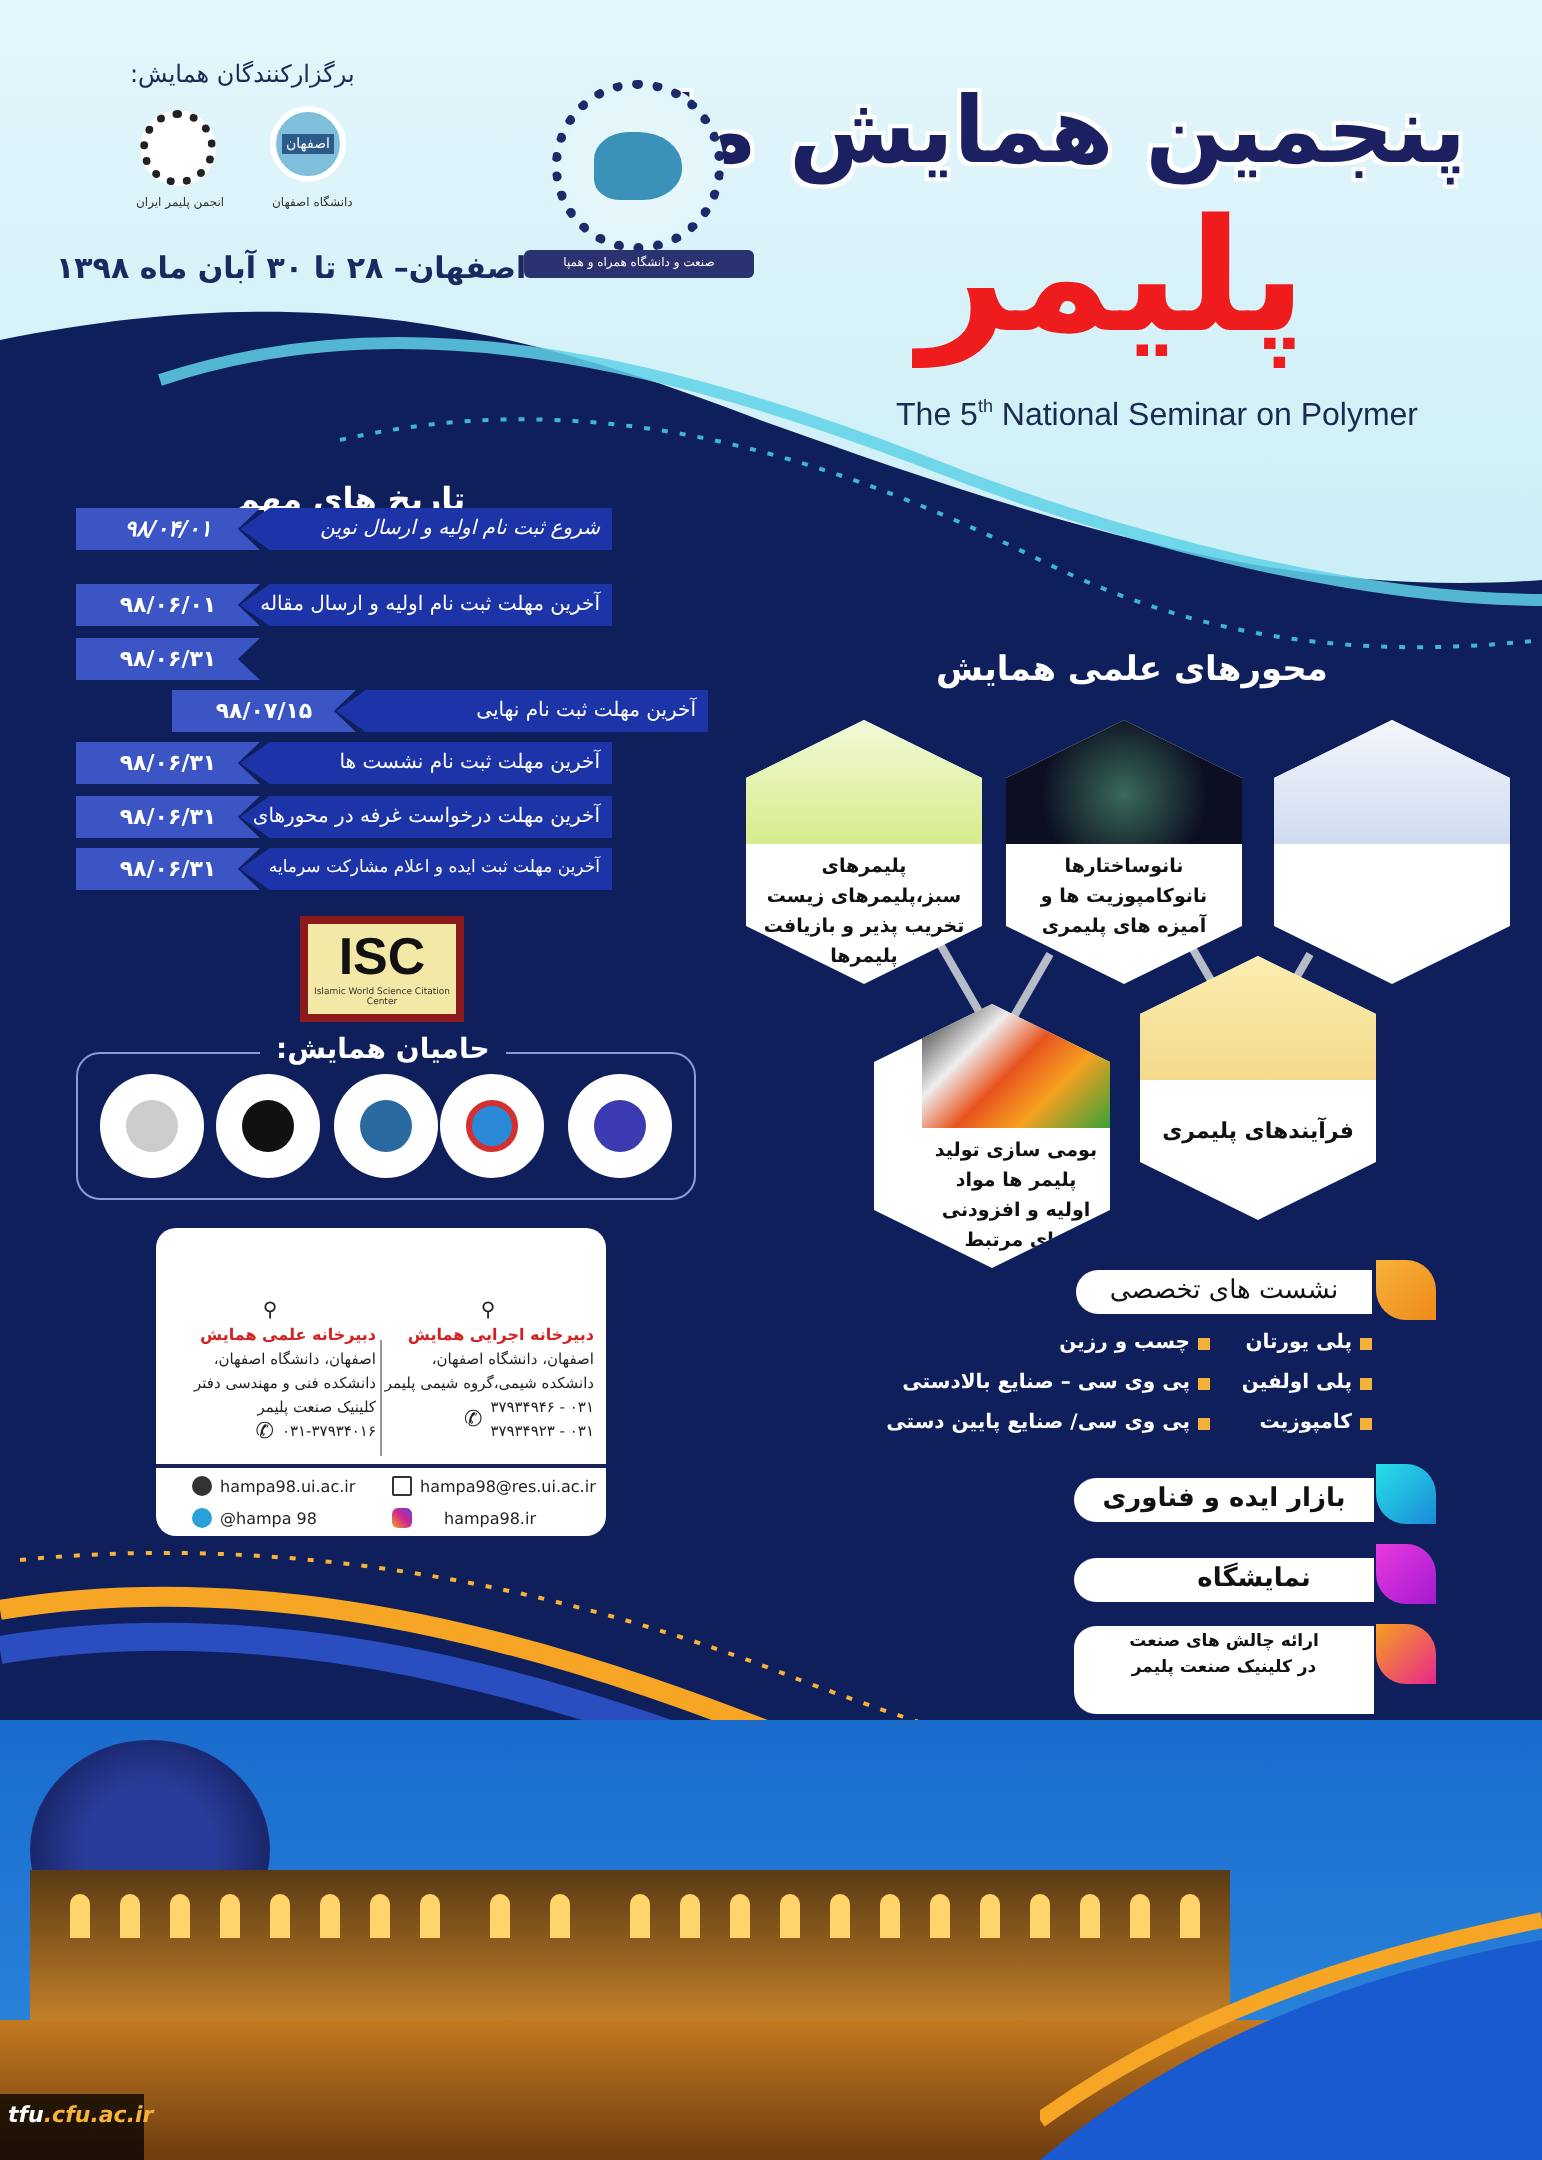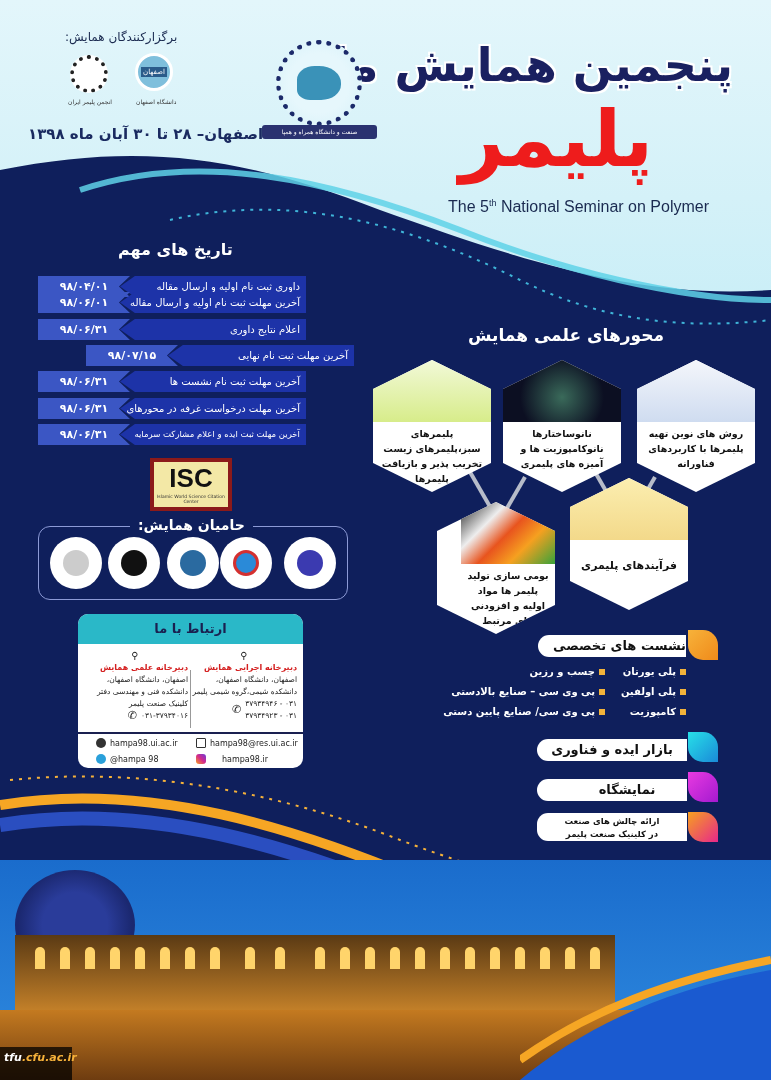--- a/index.html
+++ b/index.html
@@ -53,21 +53,21 @@
   .contact{position:absolute;left:78px;top:614px;width:225px;height:154px;background:#fff;border-radius:10px;overflow:hidden;}
   .contact-head{height:30px;background:#2ab8c8;color:#1a2050;font-size:13px;font-weight:bold;text-align:center;line-height:30px;}
   .c-col{position:absolute;top:36px;width:106px;font-size:7.5px;color:#222;text-align:right;line-height:12px;}
   .c-col .h{color:#d42020;font-weight:bold;font-size:8px;}
   .c-divider{position:absolute;left:112px;top:56px;width:1px;height:58px;background:#999;}
   .c-links{position:absolute;left:0;top:118px;width:225px;height:49px;border-top:2px solid #1a2050;font-size:8px;color:#222;}
   .c-link{position:absolute;display:flex;align-items:center;gap:4px;}
   .c-link .ic{width:10px;height:10px;border-radius:50%;display:inline-block;}
   
   .sess-title{position:absolute;left:538px;top:635px;width:148px;height:22px;background:#fff;border-radius:11px 0 0 11px;
-              font-size:13px;font-weight:bold;color:#111;line-height:22px;}
+              font-size:13px;font-weight:normal;color:#111;text-align:center;line-height:22px;}
   .leaf{position:absolute;width:30px;height:30px;border-radius:0 50% 0 50%;}
   .sess-item{position:absolute;font-size:10px;font-weight:bold;color:#fff;display:flex;align-items:center;gap:4px;direction:rtl;}
   .sess-item .sq{width:6px;height:6px;background:#f2b23a;display:inline-block;}
   .pill{position:absolute;left:537px;width:150px;height:22px;background:#fff;border-radius:11px 0 0 11px;text-align:center;
         font-weight:bold;color:#111;}
   
   .bottom{position:absolute;left:0;top:860px;width:771px;height:220px;background:linear-gradient(180deg,#1a6ccc,#2f8be0);}
   .bridge{position:absolute;left:15px;top:935px;width:600px;height:80px;background:linear-gradient(180deg,#5a3a14,#c9842a);}
   .arch{position:absolute;top:12px;width:10px;height:22px;background:#ffd46b;border-radius:5px 5px 0 0;}
   .water{position:absolute;left:0;top:1010px;width:640px;height:70px;background:linear-gradient(180deg,#c47a20,#6e3c10);}
@@ -99,31 +99,30 @@
 <div class="org-cap rtl" style="left:136px;">دانشگاه اصفهان</div>
 <div class="org-cap rtl" style="left:68px;">انجمن پلیمر ایران</div>
 <div class="date-line rtl">اصفهان– ۲۸ تا ۳۰ آبان ماه ۱۳۹۸</div>
 
 <div class="emblem">
     <div class="map"></div>
   </div>
 <div class="emblem-ribbon rtl">صنعت و دانشگاه همراه و همپا</div>
 
 <div class="dates-title rtl">تاریخ های مهم</div>
-<div class="date-row" style="top:276px;">
+<div class="date-row" style="top:254px;font-style:italic;">
     <div class="val">۹۸/۰۴/۰۱</div>
-    <div class="lbl rtl">داوری ثبت نام اولیه و ارسال مقاله</div>
+    <div class="lbl rtl">شروع ثبت نام اولیه و ارسال نوین</div>
   </div>
 <div class="date-row" style="top:292px;">
     <div class="val">۹۸/۰۶/۰۱</div>
     <div class="lbl rtl">آخرین مهلت ثبت نام اولیه و ارسال مقاله</div>
   </div>
 <div class="date-row" style="top:319px;">
     <div class="val">۹۸/۰۶/۳۱</div>
-    <div class="lbl rtl">اعلام نتایج داوری</div>
   </div>
 <div class="date-row" style="top:345px;margin-left:48px;">
     <div class="val">۹۸/۰۷/۱۵</div>
     <div class="lbl rtl">آخرین مهلت ثبت نام نهایی</div>
   </div>
 <div class="date-row" style="top:371px;">
     <div class="val">۹۸/۰۶/۳۱</div>
     <div class="lbl rtl">آخرین مهلت ثبت نام نشست ها</div>
   </div>
 <div class="date-row" style="top:398px;">
@@ -161,41 +160,39 @@
   </div>
 
 <div class="topics-title rtl">محورهای علمی همایش</div>
 <div class="connector" style="left:470px;top:470px;width:40px;transform:rotate(60deg);"></div>
 <div class="connector" style="left:525px;top:475px;width:40px;transform:rotate(120deg);"></div>
 <div class="connector" style="left:595px;top:470px;width:40px;transform:rotate(60deg);"></div>
 <div class="connector" style="left:655px;top:475px;width:40px;transform:rotate(120deg);"></div>
 
 <div class="hex" style="left:637px;top:360px;">
     <div class="img" style="background:linear-gradient(180deg,#f4f6fb,#cfdcf0);"></div>
-    <div class="txt rtl">روش های نوین تهیه پلیمرها با کاربردهای فناورانه</div>
   </div>
 <div class="hex" style="left:503px;top:360px;">
     <div class="img" style="background:radial-gradient(circle at 50% 60%,#3a6a5a,#0c0f22 60%);"></div>
     <div class="txt rtl">نانوساختارها نانوکامپوزیت ها و آمیزه های پلیمری</div>
   </div>
 <div class="hex" style="left:373px;top:360px;">
     <div class="img" style="background:linear-gradient(180deg,#f2f9d8,#d7ec8a);"></div>
     <div class="txt rtl">پلیمرهای سبز،پلیمرهای زیست تخریب پذیر و بازیافت پلیمرها</div>
   </div>
 <div class="hex" style="left:570px;top:478px;">
     <div class="img" style="background:linear-gradient(180deg,#fbeeb0,#f3d98a);"></div>
     <div class="txt rtl" style="padding-top:18px;font-size:11px;">فرآیندهای پلیمری</div>
   </div>
 <div class="hex" style="left:437px;top:502px;padding-left:24px;">
     <div class="img" style="background:linear-gradient(135deg,#222 0%,#eee 30%,#e8541e 50%,#f6a020 70%,#38a23a 100%);"></div>
     <div class="txt rtl">بومی سازی تولید پلیمر ها مواد اولیه و افزودنی های مرتبط</div>
   </div>
 
 <div class="contact">
-  <div class="contact-head rtl">ارتباط با ما</div>
   <div class="c-col rtl" style="right:6px;">
     <div style="text-align:center;font-size:10px;">⚲</div>
     <div class="h">دبیرخانه اجرایی همایش</div>
     <div>اصفهان، دانشگاه اصفهان، دانشکده شیمی،گروه شیمی پلیمر</div>
     <div style="display:flex;align-items:center;gap:4px;justify-content:flex-start;">
       <div>
           <div>۰۳۱ - ۳۷۹۳۴۹۴۶</div>
           <div>۰۳۱ - ۳۷۹۳۴۹۲۳</div>
         </div>
       <span style="font-size:11px;">✆</span>
@@ -256,21 +253,21 @@
 <div class="sess-item" style="right:166px;top:706px;">
     <span class="sq"></span>
     <span>پی وی سی/ صنایع پایین دستی</span>
   </div>
 
 <div class="leaf" style="left:688px;top:732px;background:linear-gradient(135deg,#27e0e8,#1a8ad8);"></div>
 <div class="pill rtl" style="top:739px;font-size:13px;line-height:22px;">بازار ایده و فناوری</div>
 <div class="leaf" style="left:688px;top:772px;background:linear-gradient(135deg,#e83ae0,#a41ad0);"></div>
 <div class="pill rtl" style="top:779px;font-size:13px;line-height:22px;padding-left:30px;">نمایشگاه</div>
 <div class="leaf" style="left:688px;top:812px;background:linear-gradient(135deg,#f6a020,#e8288a);"></div>
-<div class="pill rtl" style="top:813px;height:28px;font-size:8.5px;line-height:13px;padding-top:2px;">
+<div class="pill rtl" style="top:813px;height:44px;font-size:8.5px;line-height:13px;padding-top:2px;">
     <div>ارائه چالش های صنعت</div>
     <div>در کلینیک صنعت پلیمر</div>
   </div>
 
 <svg style="position:absolute;left:0;top:770px;" width="771" height="160">
   <path d="M0,35 C150,10 300,60 420,110 C500,140 560,150 771,140" stroke="#f6a624" stroke-width="10" fill="none"></path>
   <path d="M0,55 C150,30 300,80 420,130 C500,160 560,165 771,155" stroke="#2a4ec0" stroke-width="14" fill="none"></path>
   <path d="M10,10 C160,-5 300,30 400,70 C480,100 520,110 560,112" stroke="#f6b23a" stroke-width="2" fill="none" stroke-dasharray="3 6"></path>
 </svg>
 <div class="bottom"></div>

